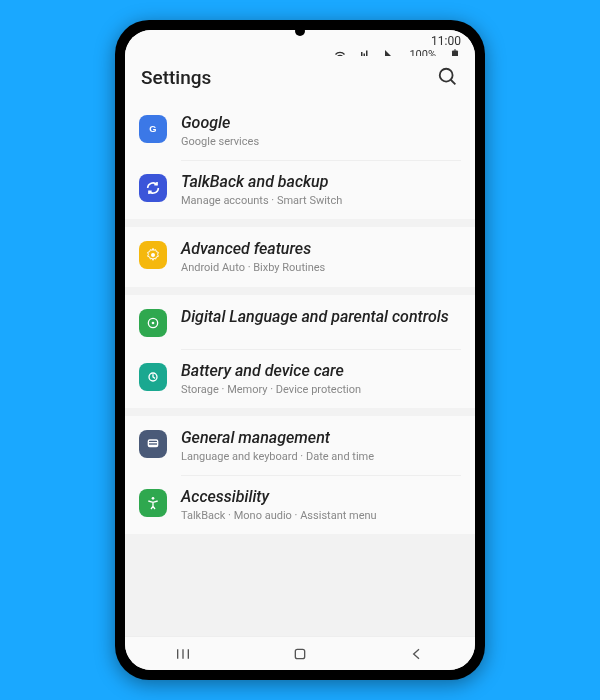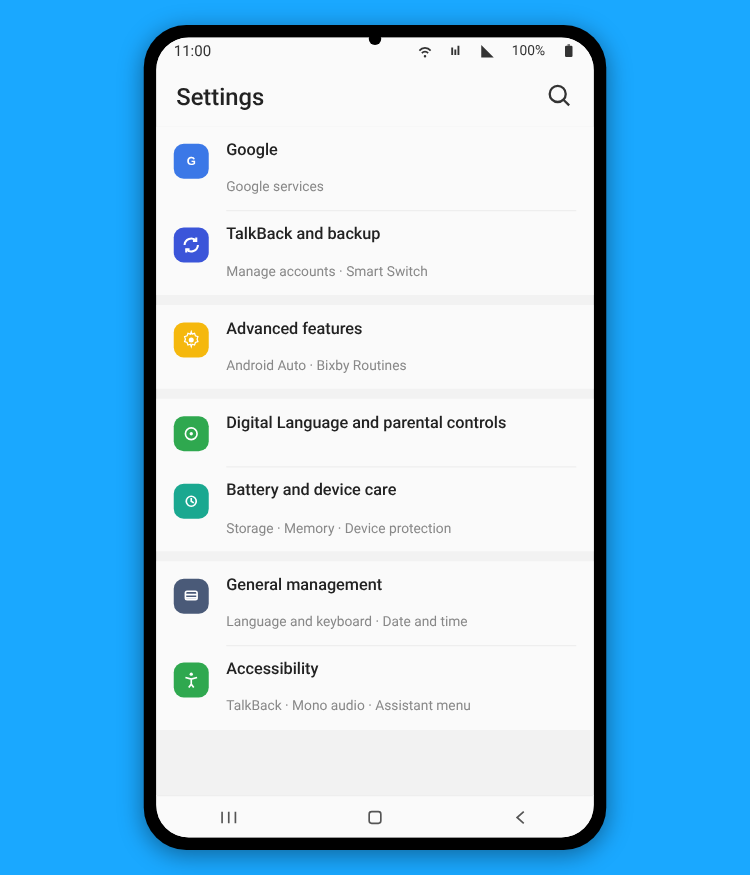--- a/index.html
+++ b/index.html
@@ -34,24 +34,25 @@
     position: absolute;
     top: 6px; left: 50%; transform: translateX(-50%);
     width: 10px; height: 10px; background: #000; border-radius: 50%;
     z-index: 5;
   }
   .status-bar {
     height: 26px;
     padding: 4px 14px 0 14px;
     display: flex;
     justify-content: space-between;
-    align-items: flex-start;
+    align-items: flex-end;
     font-size: 12px;
     color: #333;
     background: #fafafa;
+    flex-direction: column;
   }
   .status-right { display: flex; align-items: center; gap: 13px; font-size: 11px; }
   .status-right svg { width: 12px; height: 12px; }
   .header {
     padding: 10px 16px 12px 16px;
     display: flex;
     justify-content: space-between;
     background: #fafafa;
   }
   .header h1 { font-size: 19px; font-weight: 500; color: #222; }
@@ -80,22 +81,22 @@
     height:1px; background:#eee;
   }
   .icon {
     width: 28px; height: 28px; min-width:28px;
     border-radius: 8px;
     display:flex; align-items:center; justify-content:center;
     margin-top:2px;
   }
   .icon svg { width:16px; height:16px; }
   .txt { flex:1; }
-  .title { font-size: 13px; font-weight: 500; color: #222; line-height:1.25; }
-  .sub { font-size: 11px; color: #888; margin-top:14px; line-height:1.2; }
+  .title { font-size: 16px; font-weight: 500; color: #222; line-height:1.25;font-style:italic; }
+  .sub { font-size: 11px; color: #888; margin-top:2px; line-height:1.2; }
   .highlight {
     outline: 3px solid #e80000;
     outline-offset: -2px;
   }
   .cursor {
     position:absolute;
     left:74px; top:22px;
     width:16px; height:16px;
     pointer-events:none;
   }

